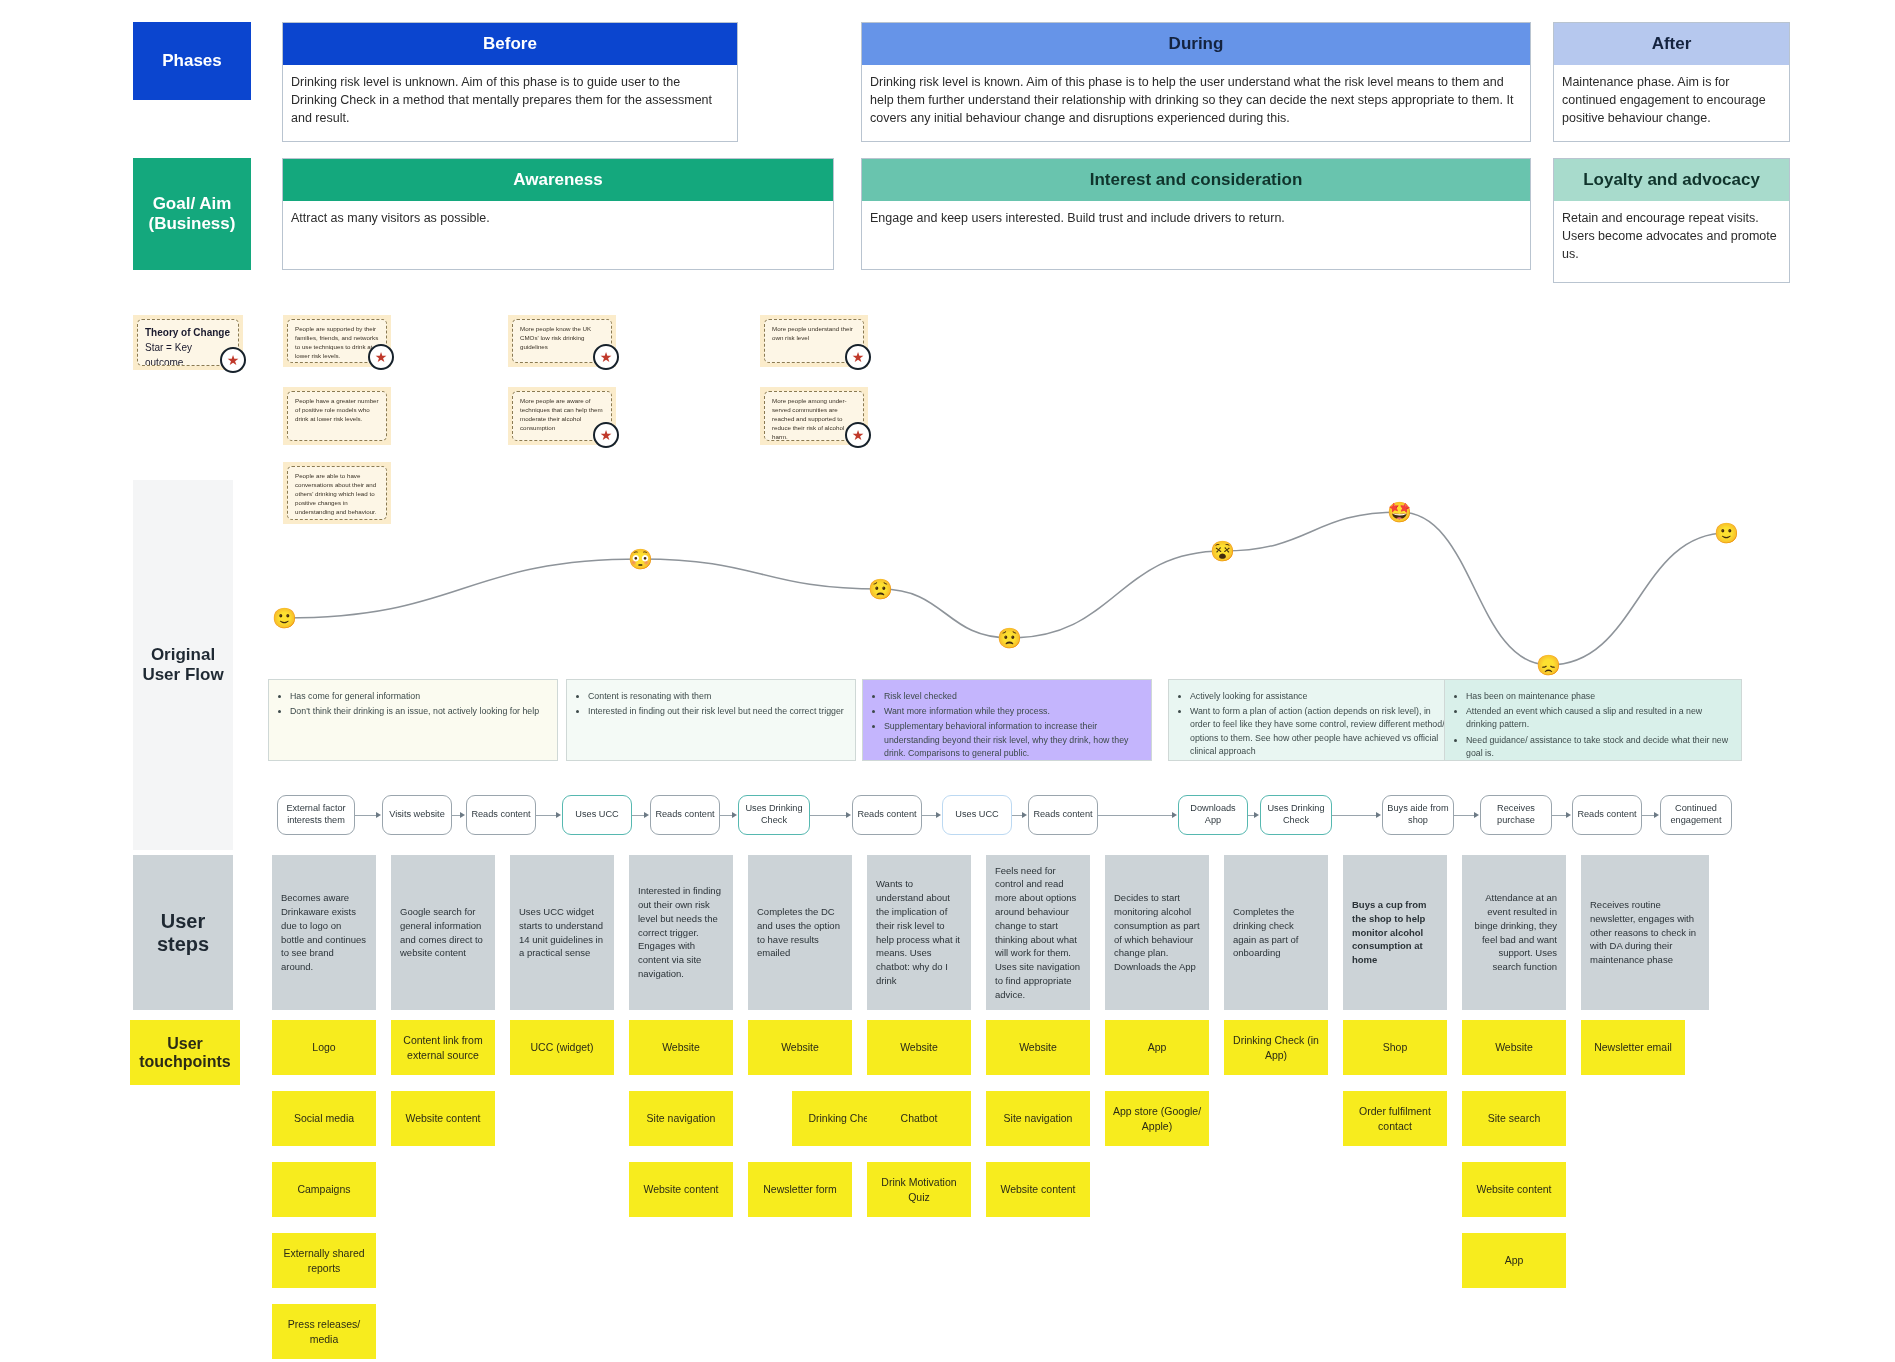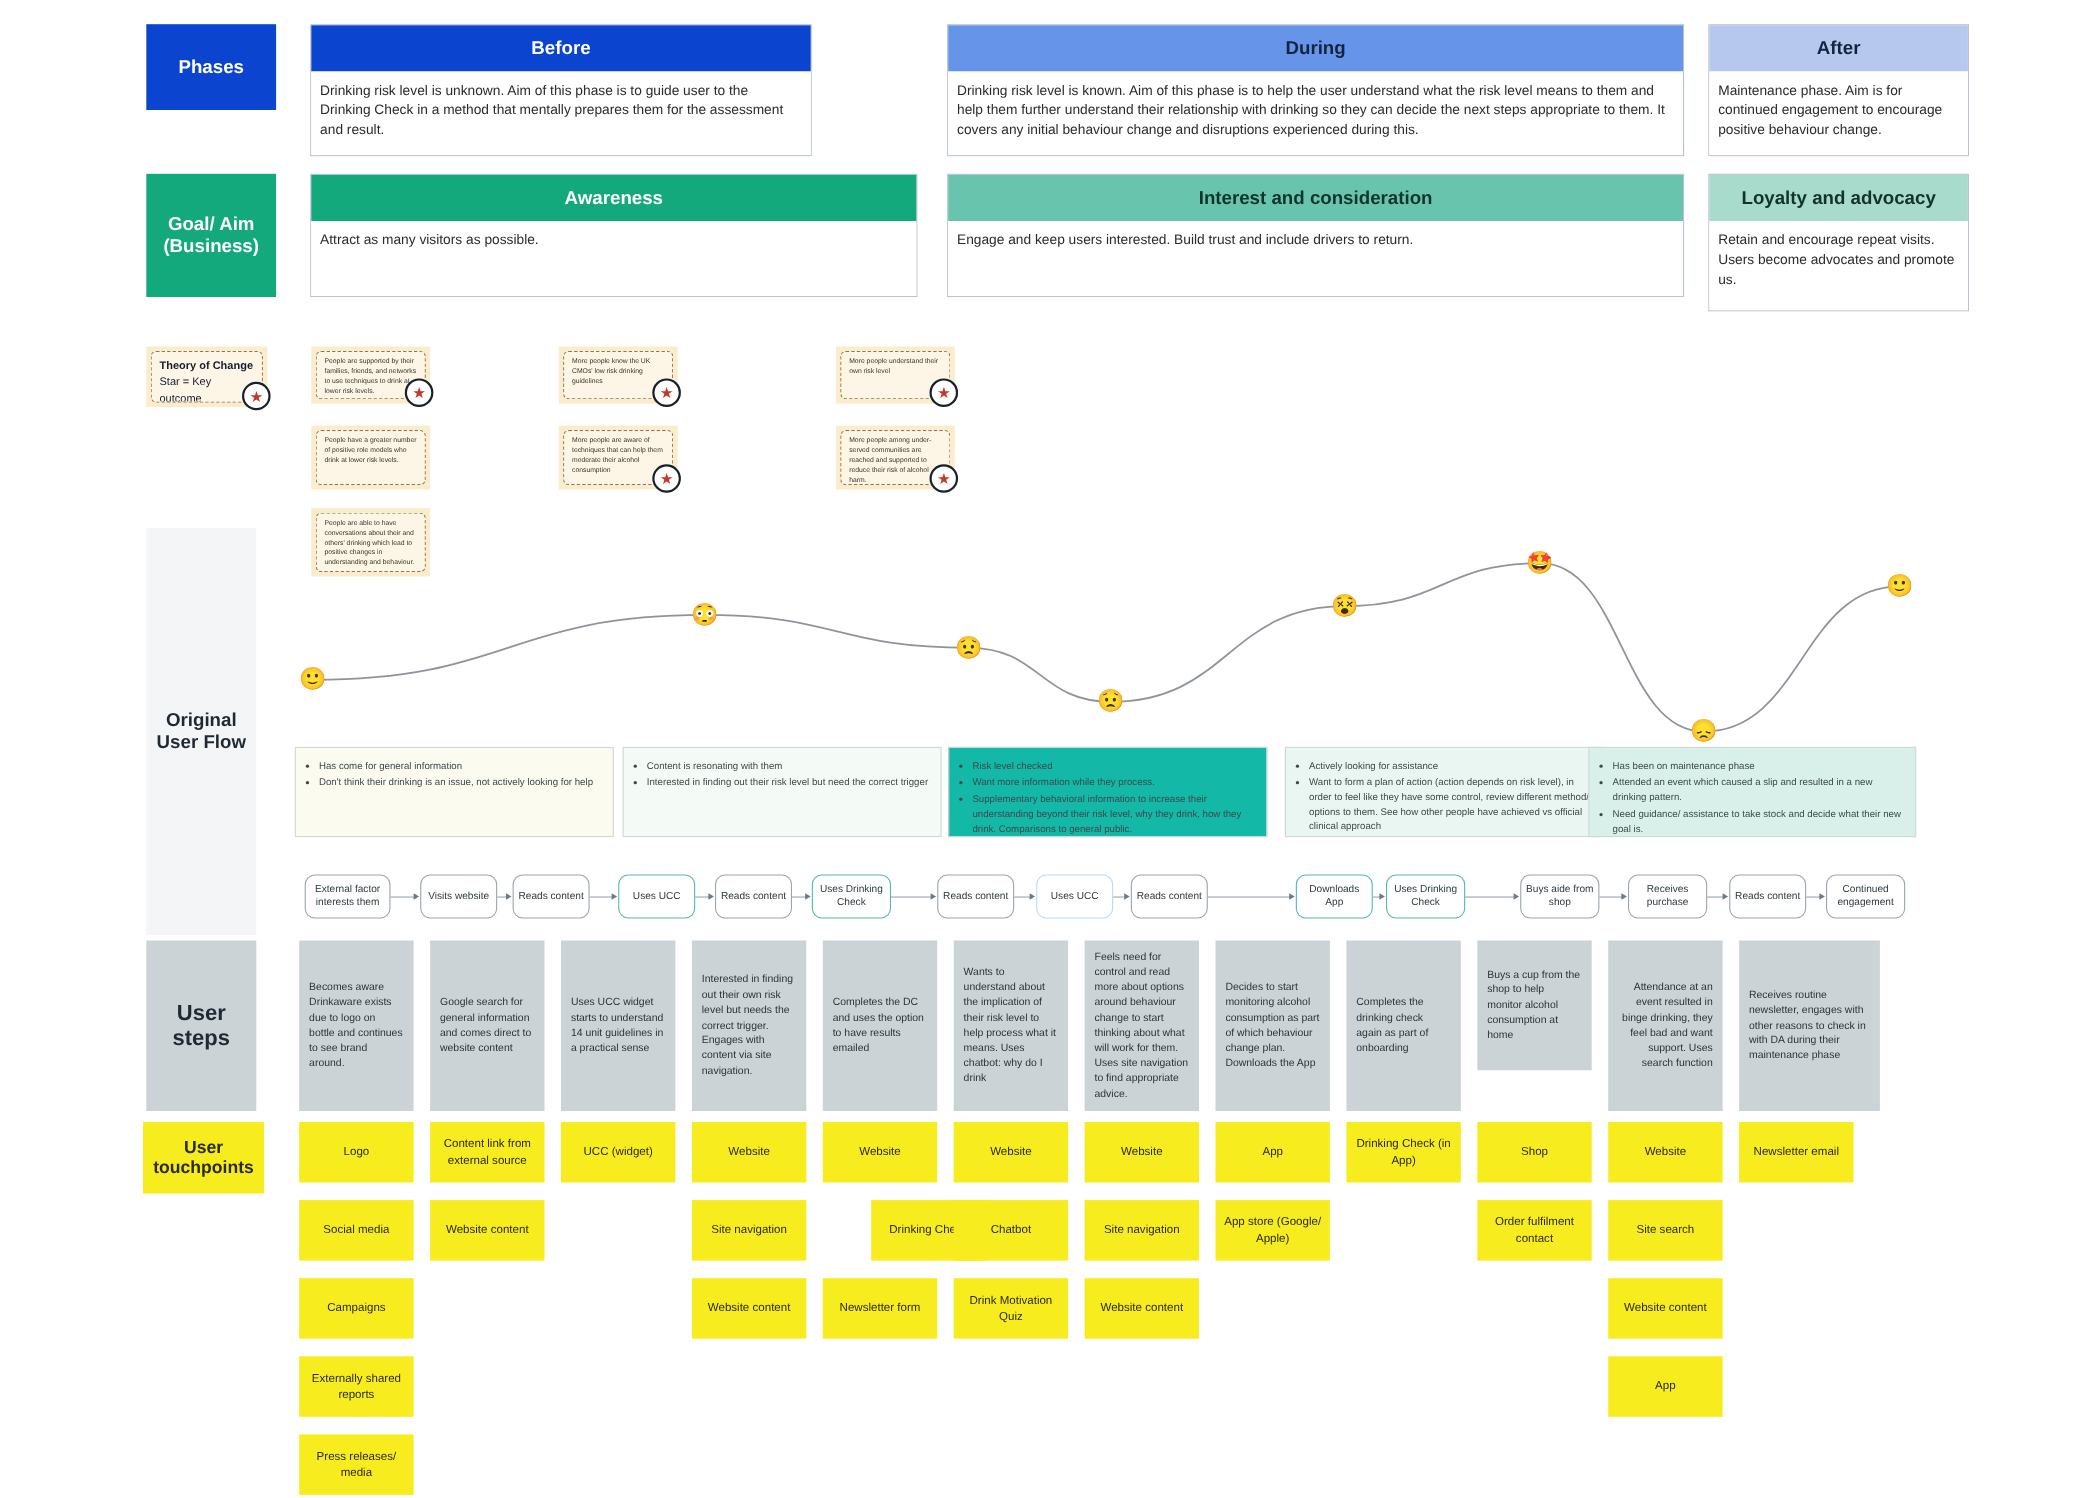--- a/index.html
+++ b/index.html
@@ -258,21 +258,21 @@
         <li>Has come for general information</li>
         <li>Don't think their drinking is an issue, not actively looking for help</li>
       </ul>
     </div>
     <div class="pain" style="left: 566px; top: 679px; width: 290px; height: 82px; background: rgb(244, 250, 246);">
       <ul>
         <li>Content is resonating with them</li>
         <li>Interested in finding out their risk level but need the correct trigger</li>
       </ul>
     </div>
-    <div class="pain" style="left: 862px; top: 679px; width: 290px; height: 82px; background: #14b8a6;">
+    <div class="pain" style="left: 862px; top: 679px; width: 290px; height: 82px; background: #c4b5fd;">
       <ul>
         <li>Risk level checked</li>
         <li>Want more information while they process.</li>
         <li>Supplementary behavioral information to increase their understanding beyond their risk level, why they drink, how they drink. Comparisons to general public.</li>
       </ul>
     </div>
     <div class="pain" style="left: 1148px; top: 679px; width: 290px; height: 82px; background: rgb(233, 246, 242); margin-left: 20px;">
       <ul>
         <li>Actively looking for assistance</li>
         <li>Want to form a plan of action (action depends on risk level), in order to feel like they have some control, review different method/ options to them. See how other people have achieved vs official clinical approach</li>
@@ -330,21 +330,21 @@
     <div class="step" style="left: 1660px; top: 795px; width: 72px; height: 40px;">Continued engagement</div>
     <div class="ustep" style="left: 272px; top: 855px; width: 104px; height: 155px;">Becomes aware Drinkaware exists due to logo on bottle and continues to see brand around.</div>
     <div class="ustep" style="left: 391px; top: 855px; width: 104px; height: 155px;">Google search for general information and comes direct to website content</div>
     <div class="ustep" style="left: 510px; top: 855px; width: 104px; height: 155px;">Uses UCC widget starts to understand 14 unit guidelines in a practical sense</div>
     <div class="ustep" style="left: 629px; top: 855px; width: 104px; height: 155px;">Interested in finding out their own risk level but needs the correct trigger. Engages with content via site navigation.</div>
     <div class="ustep" style="left: 748px; top: 855px; width: 104px; height: 155px;">Completes the DC and uses the option to have results emailed</div>
     <div class="ustep" style="left: 867px; top: 855px; width: 104px; height: 155px;">Wants to understand  about the implication of their risk level to help process what it means. Uses chatbot: why do I drink</div>
     <div class="ustep" style="left: 986px; top: 855px; width: 104px; height: 155px;">Feels need for control and read more about options around behaviour change to start thinking about what will work for them. Uses site navigation to find appropriate advice.</div>
     <div class="ustep" style="left: 1105px; top: 855px; width: 104px; height: 155px;">Decides to start monitoring alcohol consumption as part of which behaviour change plan. Downloads the App</div>
     <div class="ustep" style="left: 1224px; top: 855px; width: 104px; height: 155px;">Completes the drinking check again as part of onboarding</div>
-    <div class="ustep" style="left: 1343px; top: 855px; width: 104px; height: 118px;">Buys a cup from the shop to help monitor alcohol consumption at home</div>
+    <div class="ustep" style="left: 1343px; top: 855px; width: 104px; height: 155px; font-weight: bold;">Buys a cup from the shop to help monitor alcohol consumption at home</div>
     <div class="ustep" style="left: 1462px; top: 855px; width: 104px; height: 155px; text-align: right;">Attendance at an event resulted in binge drinking, they feel bad and want support. Uses search function</div>
     <div class="ustep" style="left: 1581px; top: 855px; width: 128px; height: 155px;">Receives routine newsletter, engages with other reasons to check in with DA during their maintenance phase</div>
     <div class="tp" style="left: 272px; top: 1020px; width: 104px; height: 55px;">Logo</div>
     <div class="tp" style="left: 272px; top: 1091px; width: 104px; height: 55px;">Social media</div>
     <div class="tp" style="left: 272px; top: 1162px; width: 104px; height: 55px;">Campaigns</div>
     <div class="tp" style="left: 272px; top: 1233px; width: 104px; height: 55px;">Externally shared reports</div>
     <div class="tp" style="left: 272px; top: 1304px; width: 104px; height: 55px;">Press releases/ media</div>
     <div class="tp" style="left: 391px; top: 1020px; width: 104px; height: 55px;">Content link from external source</div>
     <div class="tp" style="left: 391px; top: 1091px; width: 104px; height: 55px;">Website content</div>
     <div class="tp" style="left: 510px; top: 1020px; width: 104px; height: 55px;">UCC (widget)</div>

